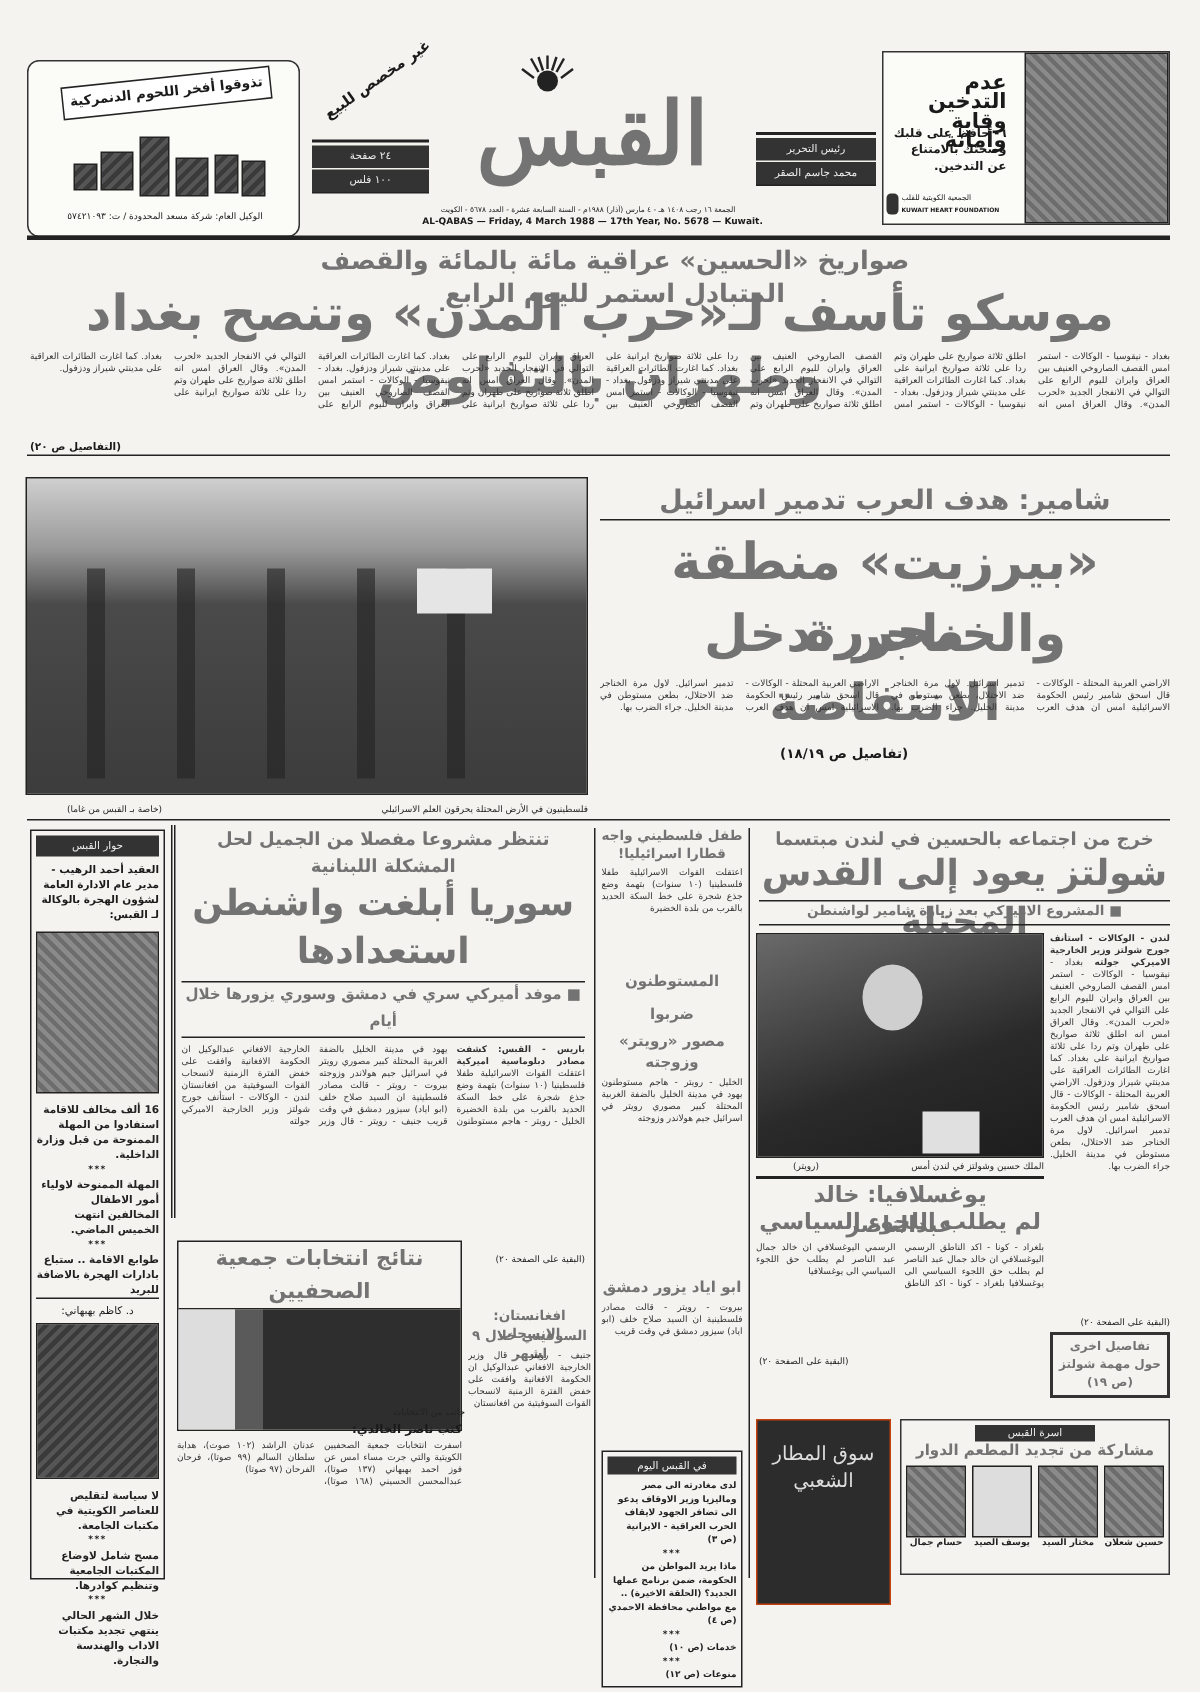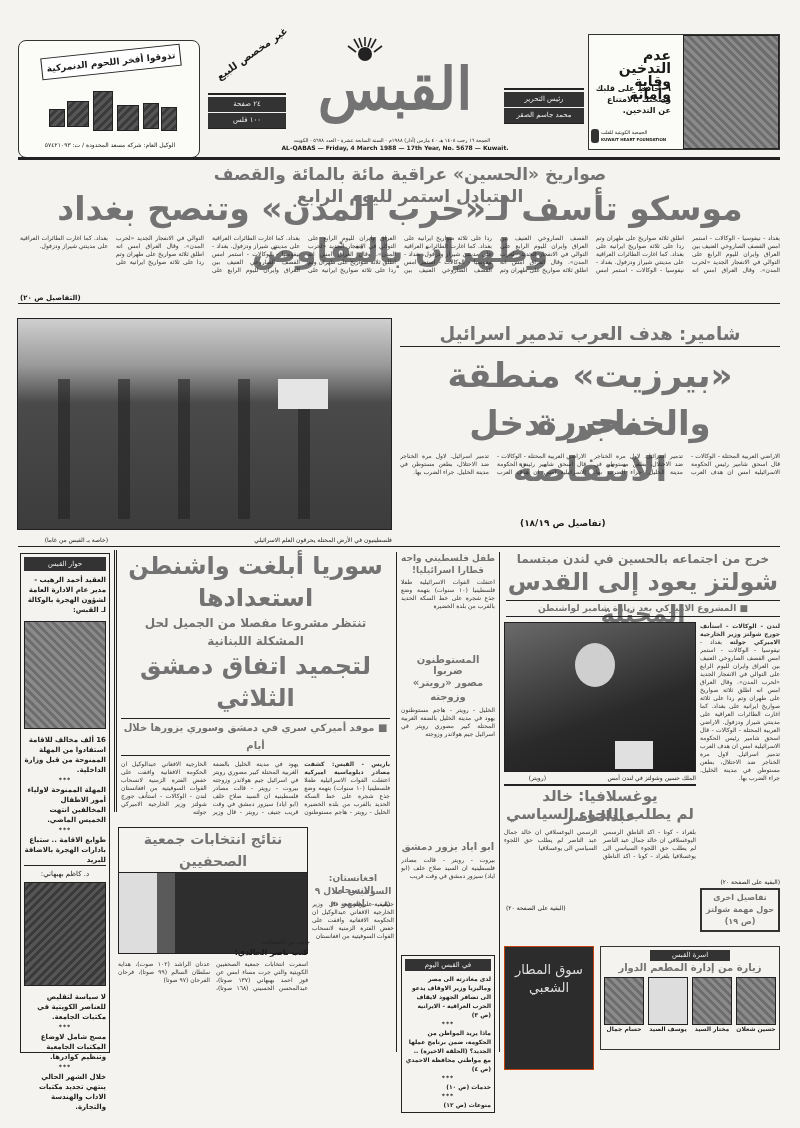--- a/index.html
+++ b/index.html
@@ -92,21 +92,21 @@
 <div class="abs caption" style="left:220px;top:536px;width:172px">فلسطينيون في الأرض المحتلة يحرقون العلم الاسرائيلي</div>
 <div class="abs caption" style="left:18px;top:536px;width:90px;direction:rtl">(خاصة بـ القبس من غاما)</div>
 
 <div class="abs hl" style="left:400px;top:322px;width:380px;font-size:18px;line-height:24px;border-bottom:1px solid #222">شامير: هدف العرب تدمير اسرائيل</div>
 <div class="abs hl" style="left:400px;top:352px;width:380px;font-size:34px;line-height:46px">«بيرزيت» منطقة محررة</div>
 <div class="abs hl" style="left:400px;top:400px;width:380px;font-size:34px;line-height:46px">والخناجر تدخل الانتفاضة</div>
 <div class="abs col-text" style="left:400px;top:452px;width:380px;height:80px;column-count:4;column-gap:8px">
   <span>الاراضي العربية المحتلة - الوكالات - قال اسحق شامير رئيس الحكومة الاسرائيلية امس ان هدف العرب تدمير اسرائيل. لاول مرة الخناجر ضد الاحتلال، بطعن مستوطن في مدينة الخليل. جراء الضرب بها.</span>
   <span>الاراضي العربية المحتلة - الوكالات - قال اسحق شامير رئيس الحكومة الاسرائيلية امس ان هدف العرب تدمير اسرائيل. لاول مرة الخناجر ضد الاحتلال، بطعن مستوطن في مدينة الخليل. جراء الضرب بها.</span>
 </div>
-<div class="abs" style="left:520px;top:518px;font-size:9px;font-weight:bold;direction:rtl">(تفاصيل ص ١٨/١٩)</div>
+<div class="abs" style="left:520px;top:498px;font-size:9px;font-weight:bold;direction:rtl">(تفاصيل ص ١٨/١٩)</div>
 <div class="abs rule" style="left:18px;top:546px;width:762px;height:1px"></div>
 
 <div class="abs" style="left:20px;top:553px;width:90px;height:500px;border:1px solid #222;padding:3px">
   <div class="darkband" style="height:14px;line-height:14px">حوار القبس</div>
   <div style="font-size:7px;line-height:10px;direction:rtl;font-weight:bold;margin-top:4px">العقيد أحمد الرهيب - مدير عام الادارة العامة لشؤون الهجرة بالوكالة لـ القبس:</div>
   <div class="photo light" style="height:108px;margin-top:6px"></div>
   <div class="bullet-list" style="margin-top:6px">
     <div>16 ألف مخالف للاقامة استفادوا من المهلة الممنوحة من قبل وزارة الداخلية.</div>
     <div class="stars">***</div>
     <div>المهلة الممنوحة لاولياء أمور الاطفال المخالفين انتهت الخميس الماضي.</div>
@@ -118,23 +118,22 @@
   <div class="bullet-list" style="margin-top:6px">
     <div>لا سياسة لتقليص للعناصر الكويتية في مكتبات الجامعة.</div>
     <div class="stars">***</div>
     <div>مسح شامل لاوضاع المكتبات الجامعية وتنظيم كوادرها.</div>
     <div class="stars">***</div>
     <div>خلال الشهر الحالي ينتهي تجديد مكتبات الاداب والهندسة والتجارة.</div>
   </div>
 </div>
 
 <div class="abs" style="left:114px;top:550px;width:276px;height:262px;border-left:3px double #222;padding-left:4px">
+  <div class="hl" style="font-size:12px;line-height:18px">تنتظر مشروعا مفصلا من الجميل لحل المشكلة اللبنانية</div>
   <div class="hl" style="font-size:24px;line-height:32px">سوريا أبلغت واشنطن استعدادها</div>
-  <div class="hl" style="font-size:12px;line-height:18px">تنتظر مشروعا مفصلا من الجميل لحل المشكلة اللبنانية</div>
-  <div class="hl" style="font-size:24px;line-height:32px">لتجميد اتفاق دمشق الثلاثي</div>
   <div class="hl" style="font-size:10px;line-height:18px;border-top:1px solid #222;border-bottom:1px solid #222;margin-top:4px"><span>■ </span><span>موفد أميركي سري في دمشق وسوري يزورها خلال أيام</span></div>
   <div class="col-text" style="height:140px;column-count:3;column-gap:6px;margin-top:4px">
     <b>باريس - القبس: كشفت مصادر دبلوماسية اميركية</b>
     <span>اعتقلت القوات الاسرائيلية طفلا فلسطينيا (١٠ سنوات) بتهمة وضع جذع شجرة على خط السكة الحديد بالقرب من بلدة الخضيرة</span>
     <span>الخليل - رويتر - هاجم مستوطنون يهود في مدينة الخليل بالضفة الغربية المحتلة كبير مصوري رويتر في اسرائيل جيم هولاندر وزوجته</span>
     <span>بيروت - رويتر - قالت مصادر فلسطينية ان السيد صلاح خلف (ابو اياد) سيزور دمشق في وقت قريب</span>
     <span>جنيف - رويتر - قال وزير الخارجية الافغاني عبدالوكيل ان الحكومة الافغانية وافقت على خفض الفترة الزمنية لانسحاب القوات السوفيتية من افغانستان</span>
     <span>لندن - الوكالات - استأنف جورج شولتز وزير الخارجية الاميركي جولته</span>
   </div>
   <div style="font-size:6px;direction:rtl">(البقية على الصفحة ٢٠)</div>
@@ -150,21 +149,21 @@
   <span>اسفرت انتخابات جمعية الصحفيين الكويتية والتي جرت مساء امس عن فوز احمد بهبهاني (١٣٧ صوتا)، عبدالمحسن الحسيني (١٦٨ صوتا)، عدنان الراشد (١٠٢ صوت)، هداية سلطان السالم (٩٩ صوتا)، فرحان الفرحان (٩٧ صوتا)</span>
 </div>
 
 <div class="abs hl" style="left:312px;top:872px;width:82px;font-size:9px;line-height:12px">افغانستان: الانسحاب</div>
 <div class="abs hl" style="left:312px;top:885px;width:82px;font-size:9px;line-height:12px">السوفيتي خلال ٩ اشهر</div>
 <div class="abs col-text" style="left:312px;top:900px;width:82px;height:140px">جنيف - رويتر - قال وزير الخارجية الافغاني عبدالوكيل ان الحكومة الافغانية وافقت على خفض الفترة الزمنية لانسحاب القوات السوفيتية من افغانستان</div>
 
 <div class="abs" style="left:396px;top:552px;width:104px;height:500px;border-left:1px solid #222;border-right:1px solid #222;padding:0 4px">
   <div class="hl" style="font-size:9px;line-height:12px">طفل فلسطيني واجه قطارا اسرائيليا!</div>
   <div class="col-text" style="height:56px;margin-top:2px">اعتقلت القوات الاسرائيلية طفلا فلسطينيا (١٠ سنوات) بتهمة وضع جذع شجرة على خط السكة الحديد بالقرب من بلدة الخضيرة</div>
-  <div class="hl" style="font-size:10px;line-height:11px;margin-top:20px">المستوطنون ضربوا</div>
+  <div class="hl" style="font-size:10px;line-height:22px;margin-top:10px">المستوطنون ضربوا</div>
   <div class="hl" style="font-size:10px;line-height:14px">مصور «رويتر» وزوجته</div>
   <div class="col-text" style="height:130px;margin-top:2px">الخليل - رويتر - هاجم مستوطنون يهود في مدينة الخليل بالضفة الغربية المحتلة كبير مصوري رويتر في اسرائيل جيم هولاندر وزوجته</div>
   <div class="hl" style="font-size:10px;line-height:14px;margin-top:4px">ابو اياد يزور دمشق</div>
   <div class="col-text" style="height:80px;margin-top:2px">بيروت - رويتر - قالت مصادر فلسطينية ان السيد صلاح خلف (ابو اياد) سيزور دمشق في وقت قريب</div>
   <div style="border:1px solid #222;padding:3px;margin-top:19px">
     <div class="darkband" style="height:12px;line-height:12px">في القبس اليوم</div>
     <div class="bullet-list" style="font-size:6px;line-height:9px;margin-top:3px">
       <div>لدى مغادرته الى مصر وماليزيا وزير الاوقاف يدعو الى تضافر الجهود لايقاف الحرب العراقية - الايرانية (ص ٣)</div>
       <div class="stars">***</div>
       <div>ماذا يريد المواطن من الحكومة، ضمن برنامج عملها الجديد؟ (الحلقة الاخيرة) .. مع مواطني محافظة الاحمدي (ص ٤)</div>
@@ -199,21 +198,21 @@
   <span>بلغراد - كونا - اكد الناطق الرسمي اليوغسلافي ان خالد جمال عبد الناصر لم يطلب حق اللجوء السياسي الى يوغسلافيا</span>
   <span>بلغراد - كونا - اكد الناطق الرسمي اليوغسلافي ان خالد جمال عبد الناصر لم يطلب حق اللجوء السياسي الى يوغسلافيا</span>
 </div>
 <div class="abs" style="left:506px;top:904px;font-size:6px;direction:rtl">(البقية على الصفحة ٢٠)</div>
 
 <div class="abs" style="left:504px;top:946px;width:90px;height:124px;background:#2c2c2c;border:1px solid #c2410c">
   <div style="color:#ddd;font-size:13px;line-height:18px;direction:rtl;text-align:center;margin-top:14px;padding:0 6px">سوق المطار الشعبي</div>
 </div>
 <div class="abs box" style="left:600px;top:946px;width:180px;height:104px;padding:3px">
   <div class="darkband" style="height:11px;line-height:11px;width:80px;margin:0 auto">اسرة القبس</div>
-  <div class="hl" style="font-size:10px;line-height:14px">زيارة من إدارة المطعم الدوار</div>
+  <div class="hl" style="font-size:10px;line-height:14px">مشاركة من تجديد المطعم الدوار</div>
   <div style="display:flex;flex-direction:row-reverse;gap:4px;margin-top:2px">
     <div style="width:40px">
         <div class="photo light" style="height:48px"></div>
         <div class="caption" style="text-align:center;font-weight:bold">حسين شعلان</div>
       </div>
     <div style="width:40px">
         <div class="photo light" style="height:48px"></div>
         <div class="caption" style="text-align:center;font-weight:bold">مختار السيد</div>
       </div>
     <div style="width:40px">

